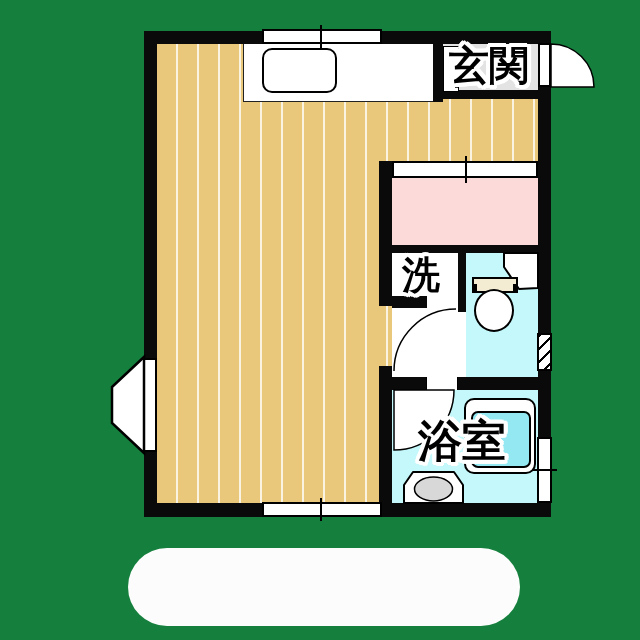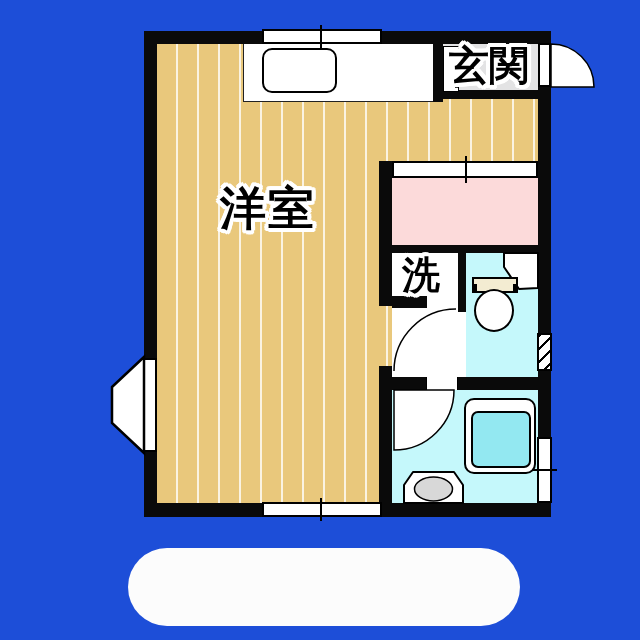--- a/index.html
+++ b/index.html
@@ -1,16 +1,16 @@
 <!DOCTYPE html>
 <html><head>
 <meta charset="utf-8">
 <style>
   html,body{margin:0;padding:0;background:#fff;}
-  #stage{position:relative;width:640px;height:640px;background:#1d4ed8;overflow:hidden;
+  #stage{position:relative;width:640px;height:640px;background:#15803d;overflow:hidden;
          font-family:"DejaVu Sans","Liberation Sans",sans-serif;}
   #stage *{position:absolute;box-sizing:border-box;}
   
   .floor-wood{left:157px;top:44px;width:381px;height:459px;background:
       repeating-linear-gradient(90deg, transparent 0 19px, rgba(255,255,255,.78) 19px 21px),#e9c87c;}
   .genkan-floor{left:443px;top:44px;width:95px;height:49px;background:#e3e3e4;}
   .counter{left:243px;top:44px;width:191px;height:58px;background:#fff;border:1px solid #222;border-top:none;}
   .sink{left:262px;top:48px;width:75px;height:45px;background:#fff;border:2px solid #000;border-radius:10px;}
   .slide-band{left:392px;top:161px;width:146px;height:17px;background:#fff;border:2px solid #000;}
   .slide-tick{left:465px;top:156px;width:2px;height:27px;background:#000;}
@@ -125,15 +125,15 @@
   <div class="nub tank-nub-l"></div>
   <div class="nub tank-nub-r"></div>
   <div class="bowl"></div>
   <div class="tub-outer"></div>
   <div class="tub-inner"></div>
   <div class="shoe-box"></div>
   <div class="nub nub1"></div>
   <div class="nub nub2"></div>
 
   <div class="lbl lbl-genkan">玄関</div>
-  <div class="lbl lbl-west">洋室</div>
   <div class="lbl lbl-wash">洗</div>
+  <div class="lbl lbl-bath">浴室</div>
 </div>
 
 </body></html>

